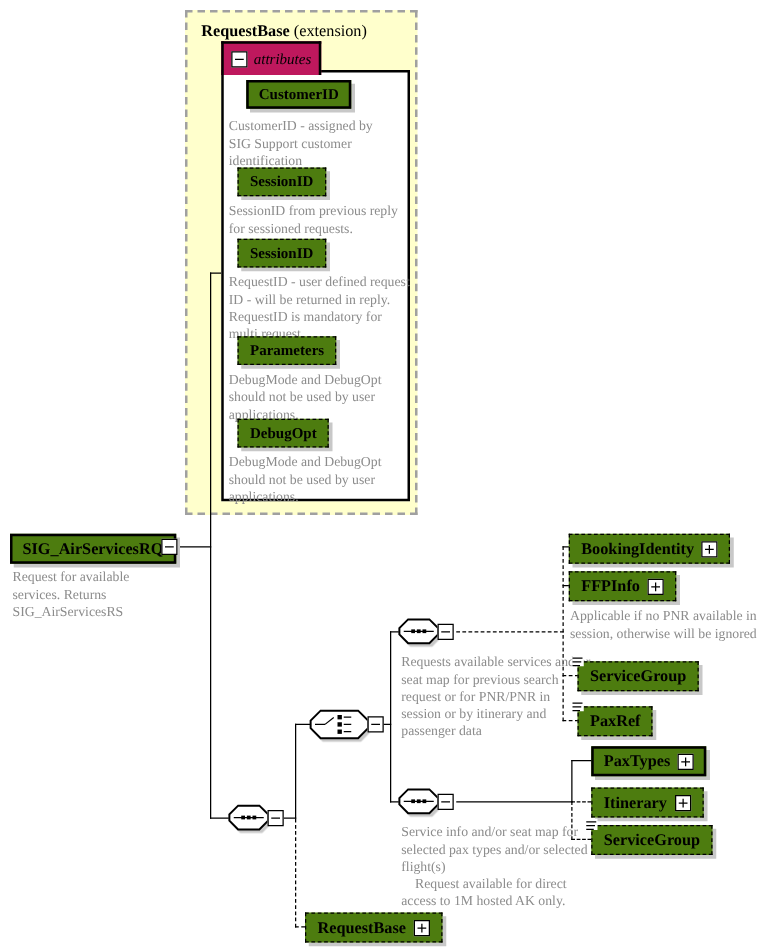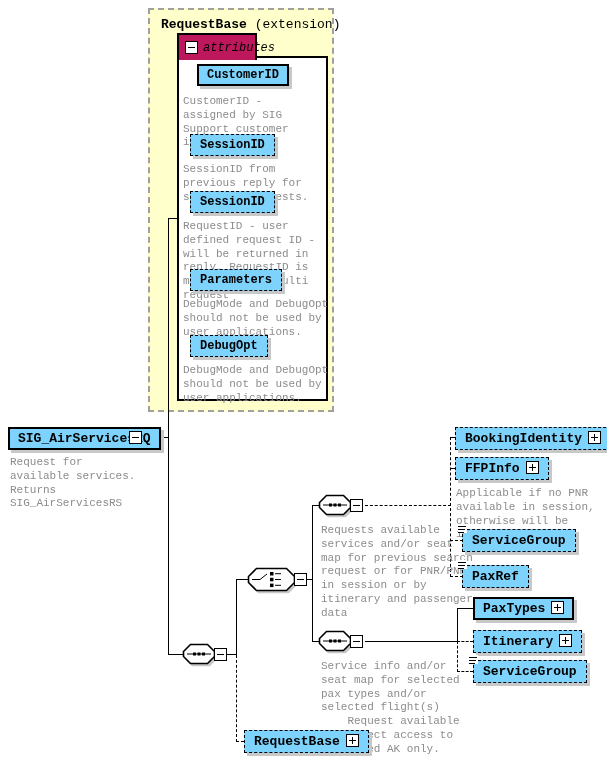--- a/index.html
+++ b/index.html
@@ -1,17 +1,17 @@
 <!DOCTYPE html>
 <html><head>
 <meta charset="utf-8">
 <style>
   html,body{margin:0;padding:0;background:#fff;}
   .stage{position:relative;width:607px;height:760px;background:#fff;
-         font-family:Liberation Mono, monospace;overflow:hidden;}
+         font-family:Liberation Serif, serif;overflow:hidden;}
 
   
   .hline{position:absolute;height:0;border-top:1px solid #000;}
   .vline{position:absolute;width:0;border-left:1px solid #000;}
   .dash.hline{border-top-style:dashed;}
   .dash.vline{border-left-style:dashed;}
 
   
   .basebox{position:absolute;left:148px;top:8px;width:186px;height:404px;
            background:#ffffcc;border:2px dashed #a0a0a0;box-sizing:border-box;}
@@ -20,23 +20,23 @@
 
   
   .panel{position:absolute;left:177px;top:56px;width:151px;height:345px;
          background:#fff;border:2px solid #000;box-sizing:border-box;z-index:2;}
   .tab{position:absolute;left:177px;top:33px;width:80px;height:27px;background:#be185d;
        border:2px solid #000;border-bottom:none;box-sizing:border-box;z-index:3;
        display:flex;align-items:center;gap:5px;padding:0 6px;
        font-style:italic;font-size:12px;color:#000;}
 
   
-  .ebox{position:absolute;background:#7dd3fc;border:2px solid #000;color:#000;
+  .ebox{position:absolute;background:#4d7c0f;border:2px solid #000;color:#000;
         font-weight:bold;font-size:13px;white-space:nowrap;
-        display:flex;gap:6px;padding:2px 8px;
+        display:flex;align-items:center;gap:6px;padding:2px 8px;
         box-shadow:3px 3px 0 #c8c8c8;z-index:4;}
   .ebox.opt{border:1px dashed #000;padding:3px 9px;}
   .abox{font-size:12px;z-index:4;}
 
   
   .desc{position:absolute;font-size:11px;line-height:1.25;color:#8c8c8c;
         white-space:pre-wrap;z-index:4;}
 
   
   .xbox{width:13px;height:13px;border:1px solid #000;background:#fff;

